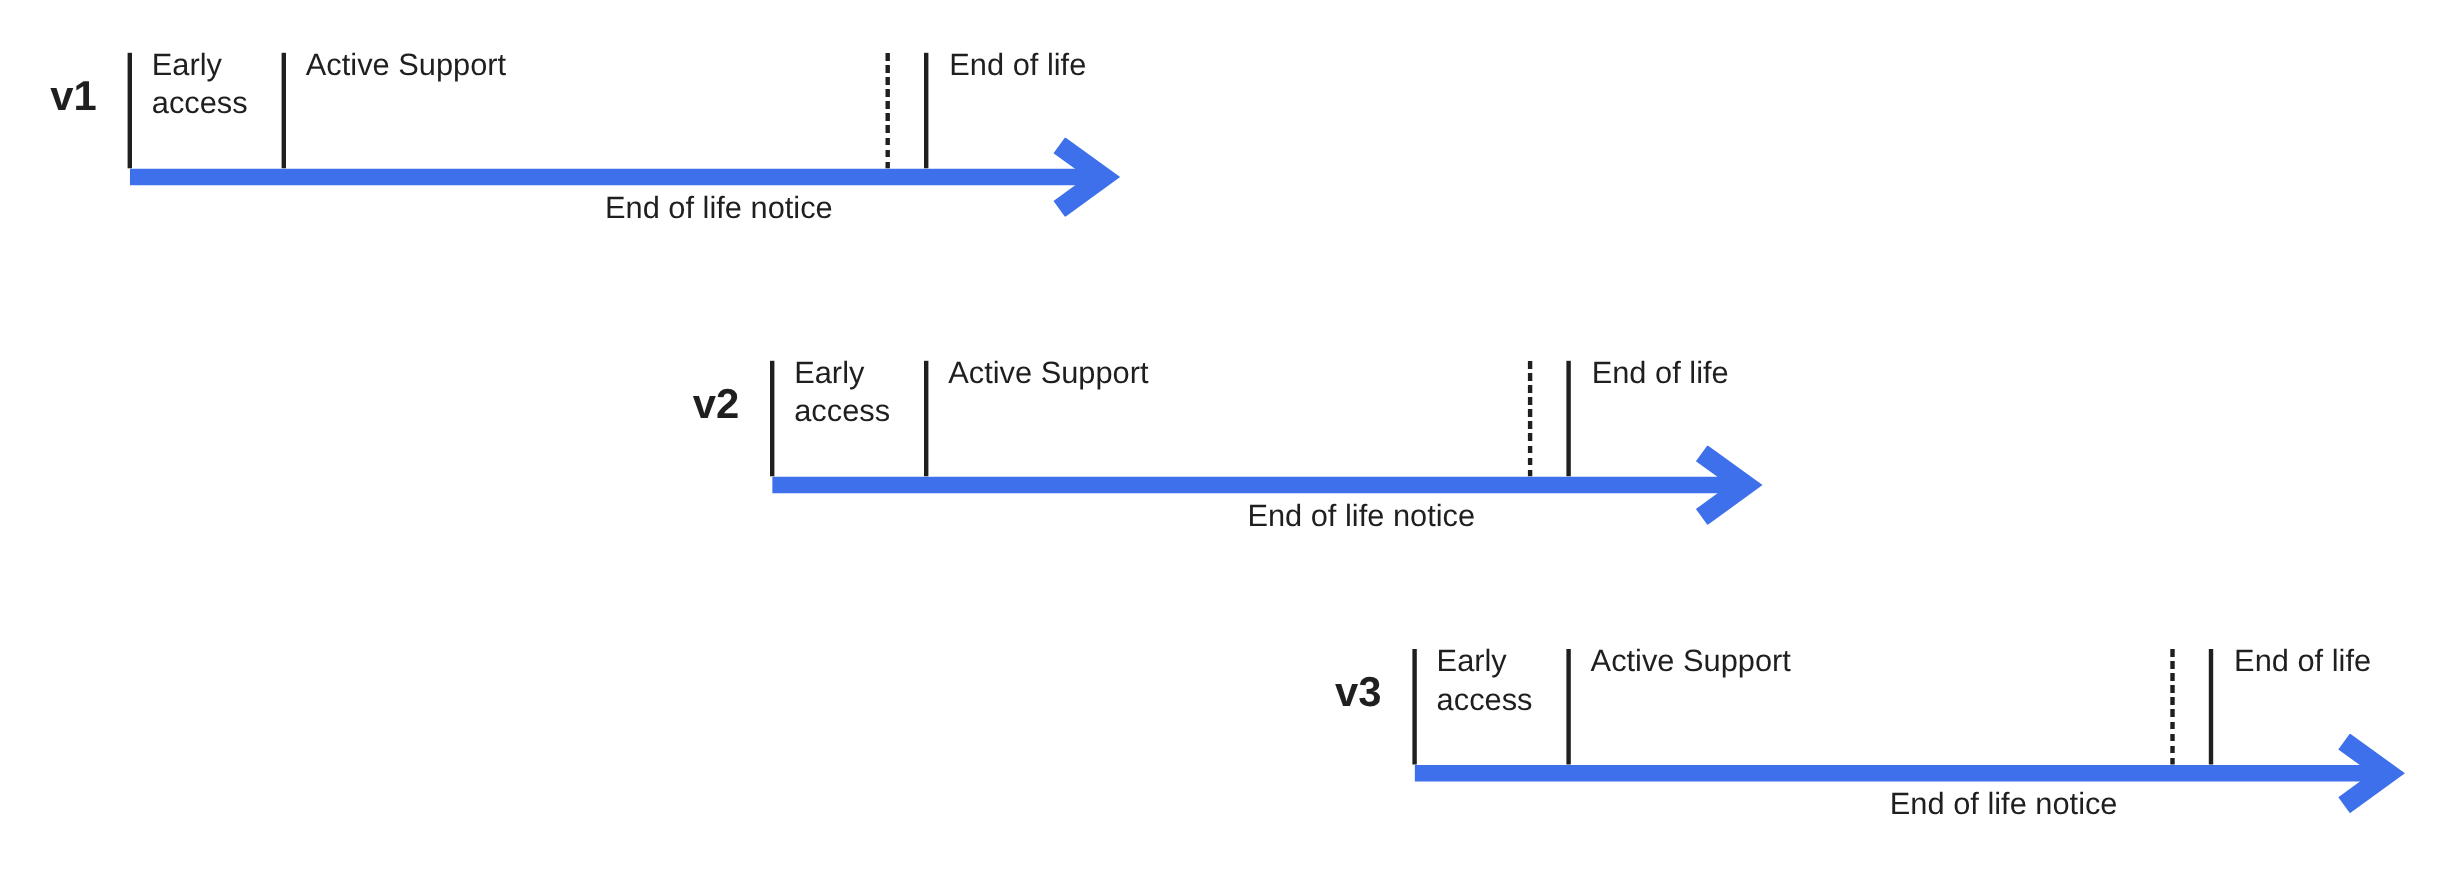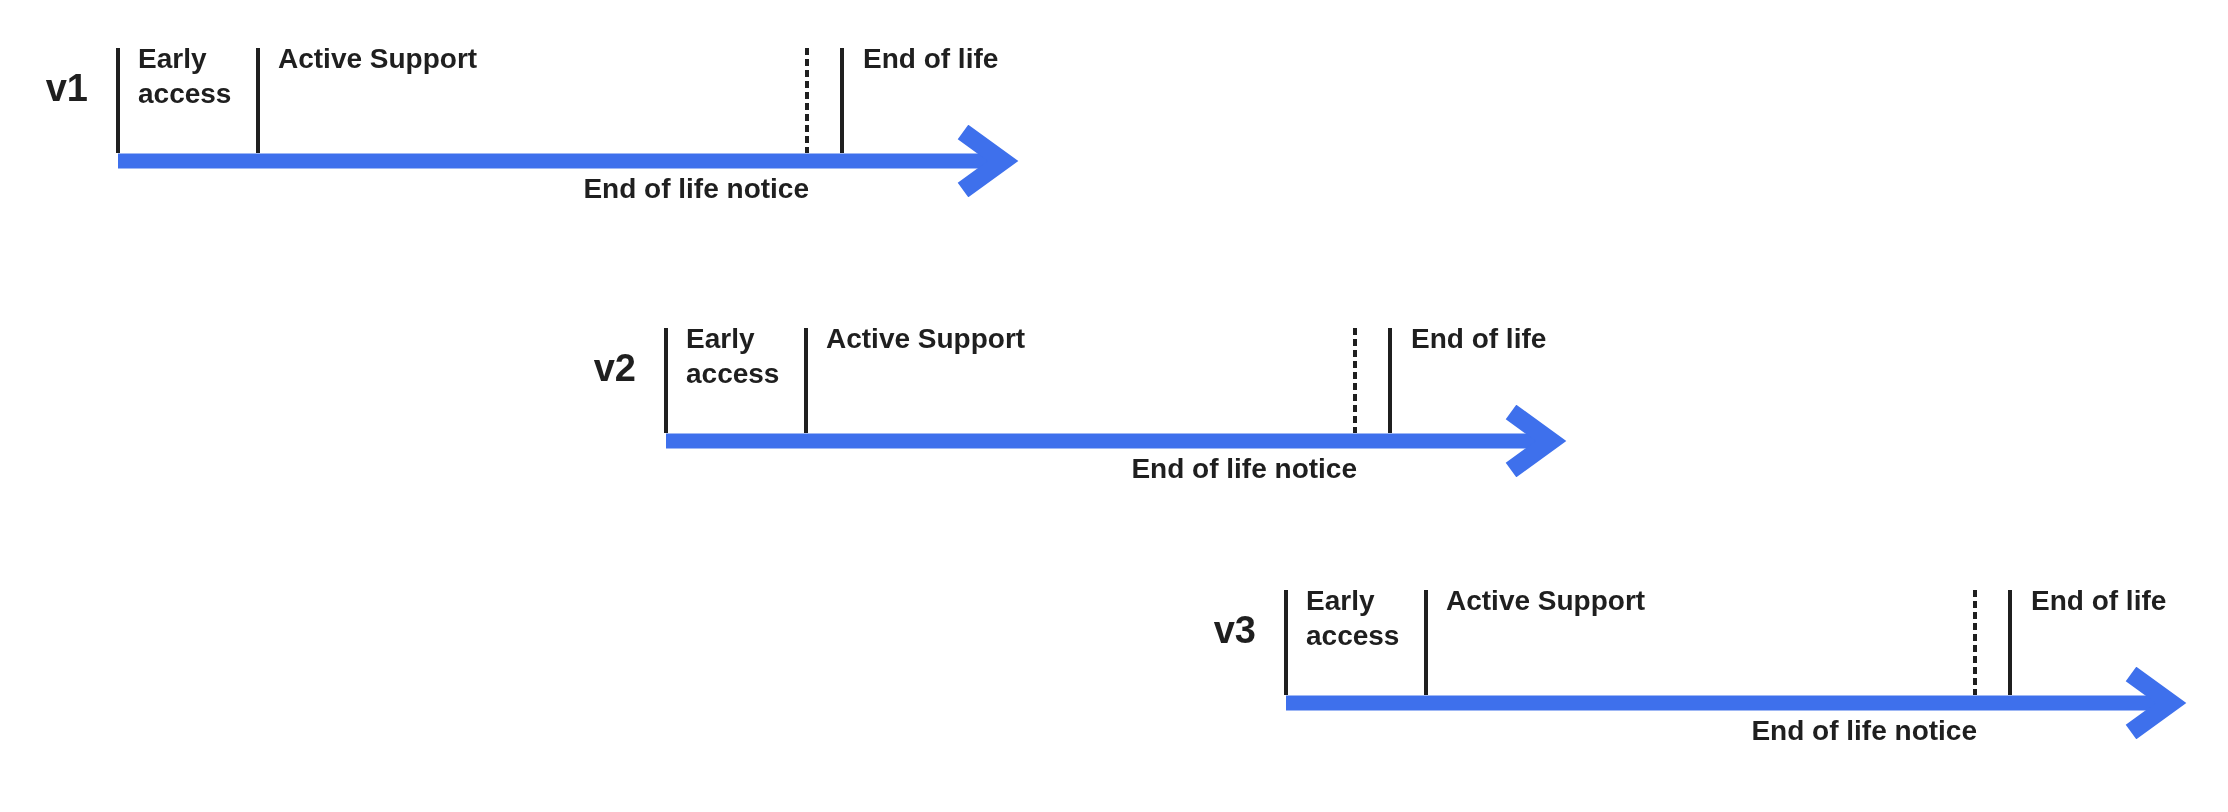--- a/index.html
+++ b/index.html
@@ -11,21 +11,21 @@
     background: #ffffff;
     font-family: "Liberation Sans", sans-serif;
     color: var(--text-color, #1f1f1f);
   }
   .timeline {
     position: absolute;
     width: 1015px;
     height: 172px;
   }
   #tl1 { left: 18px;   top: 45px;  }
-  #tl2 { left: 566px;  top: 325px; }
+  #tl2 { left: 602px;  top: 325px; }
   #tl3 { left: 1186px; top: 587px; }
 
   .version {
     position: absolute;
     left: 0;
     top: 17px;
     width: 70px;
     height: 52px;
     line-height: 52px;
     font-size: 38px;
@@ -51,28 +51,28 @@
     width: 4px;
     height: 105px;
     background: repeating-linear-gradient(180deg,
       var(--tick-color, #1f1f1f) 0 7px,
       transparent 7px 11px);
   }
   .label {
     position: absolute;
     font-size: 28px;
     line-height: 35px;
-    font-weight: 700;
+    font-weight: 400;
     color: var(--text-color, #1f1f1f);
     white-space: nowrap;
   }
   .label.early  { left: 120px; top: -4px; width: 112px; white-space: normal; }
   .label.active { left: 260px; top: -4px; }
   .label.eol    { left: 845px; top: -4px; }
-  .label.notice { left: 480px; top: 126px; width: 311px; text-align: right; }
+  .label.notice { left: 480px; top: 126px; width: 311px; text-align: center; }
 
   .arrow {
     position: absolute;
     left: 100px;
     top: 80px;
     display: block;
   }
   .arrow-shaft {
     stroke: var(--arrow-color, #3e70ec);
     stroke-width: 15;

